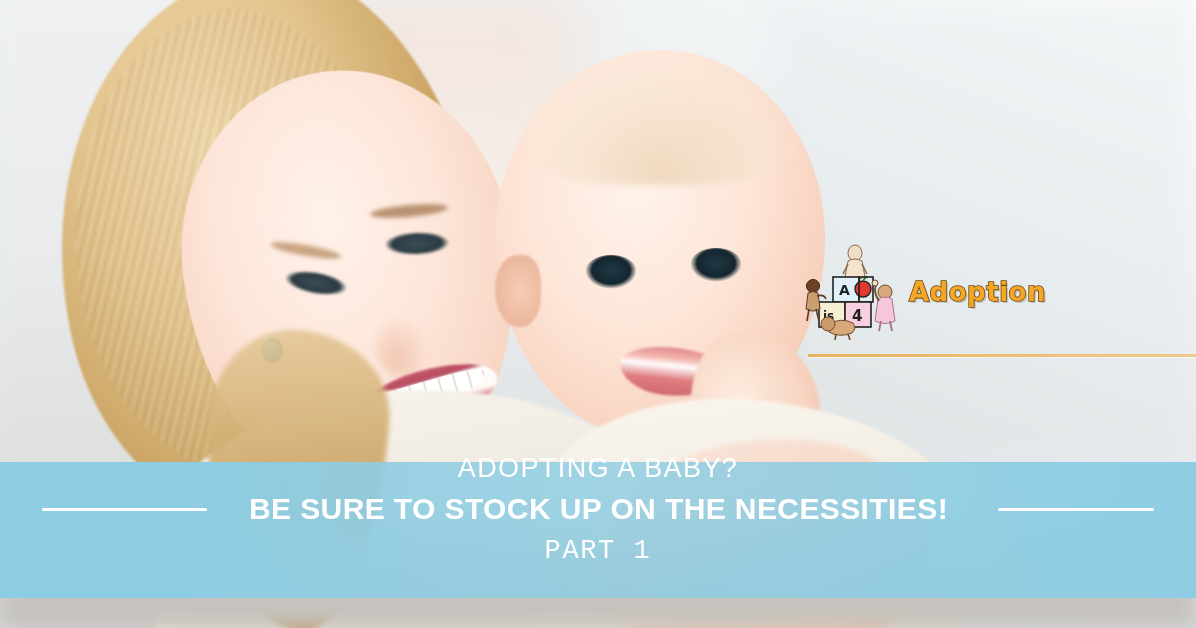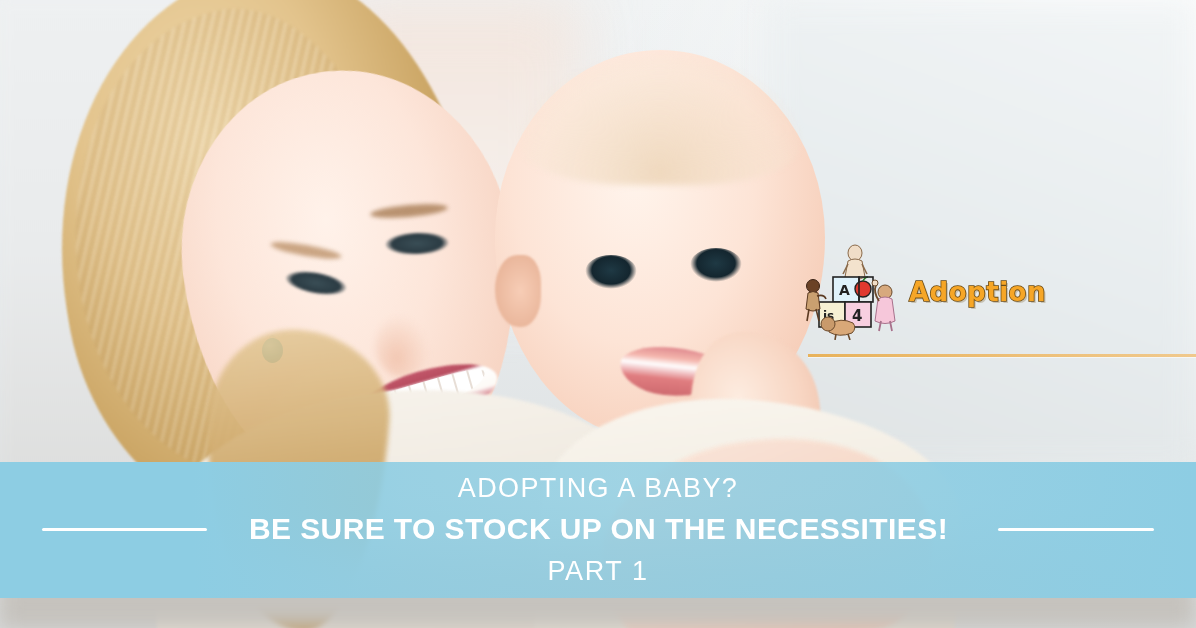--- a/index.html
+++ b/index.html
@@ -198,21 +198,21 @@
     background:
       linear-gradient(90deg,
         rgba(141,205,227,1) 0%,
         rgba(141,205,227,1) 16%,
         rgba(141,205,227,.88) 34%,
         rgba(141,205,227,.82) 52%,
         rgba(141,205,227,.88) 72%,
         rgba(141,205,227,1) 100%);
   }
   .cta-inner{
-    position:absolute; left:0; top:462px;
+    position:absolute; left:0; top:442px;
     width:1196px; height:136px;
     display:flex; flex-direction:column;
     align-items:center; justify-content:center;
     color:#ffffff;
     text-align:center;
   }
   .cta-eyebrow{
     font-family:"Liberation Sans", sans-serif;
     font-weight:400;
     font-size:27px;
@@ -235,21 +235,21 @@
   .cta-headline{
     font-family:"Liberation Sans", sans-serif;
     font-weight:700;
     font-size:30px;
     letter-spacing:.4px;
     line-height:1;
     white-space:nowrap;
     color:#ffffff;
   }
   .cta-sub{
-    font-family:Liberation Sans, sans-serif;
+    font-family:Liberation Mono, monospace;
     font-weight:400;
     font-size:27px;
     letter-spacing:1.6px;
     line-height:1;
     margin-top:14px;
     color:#ffffff;
   }
 </style>
 </head>
 <body>

